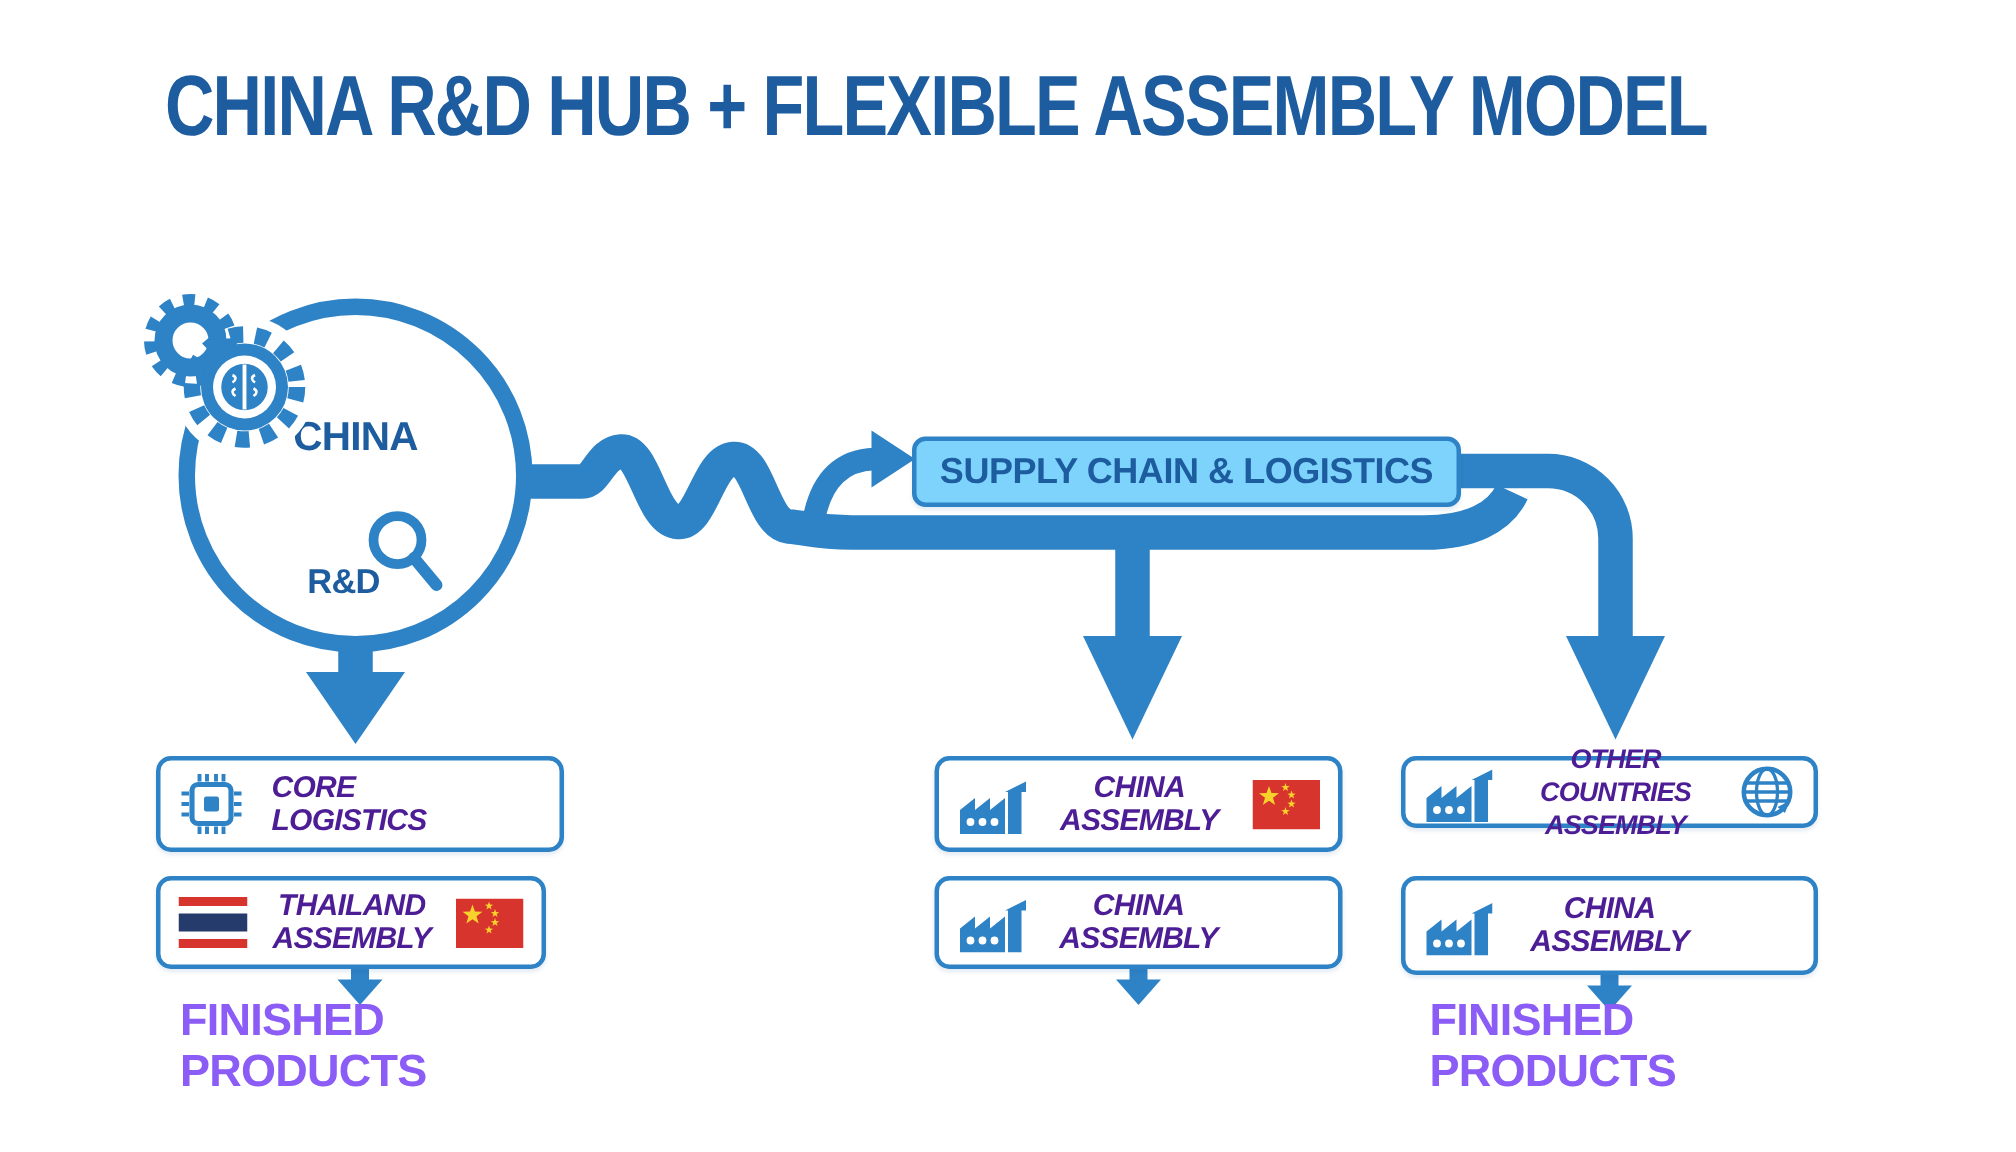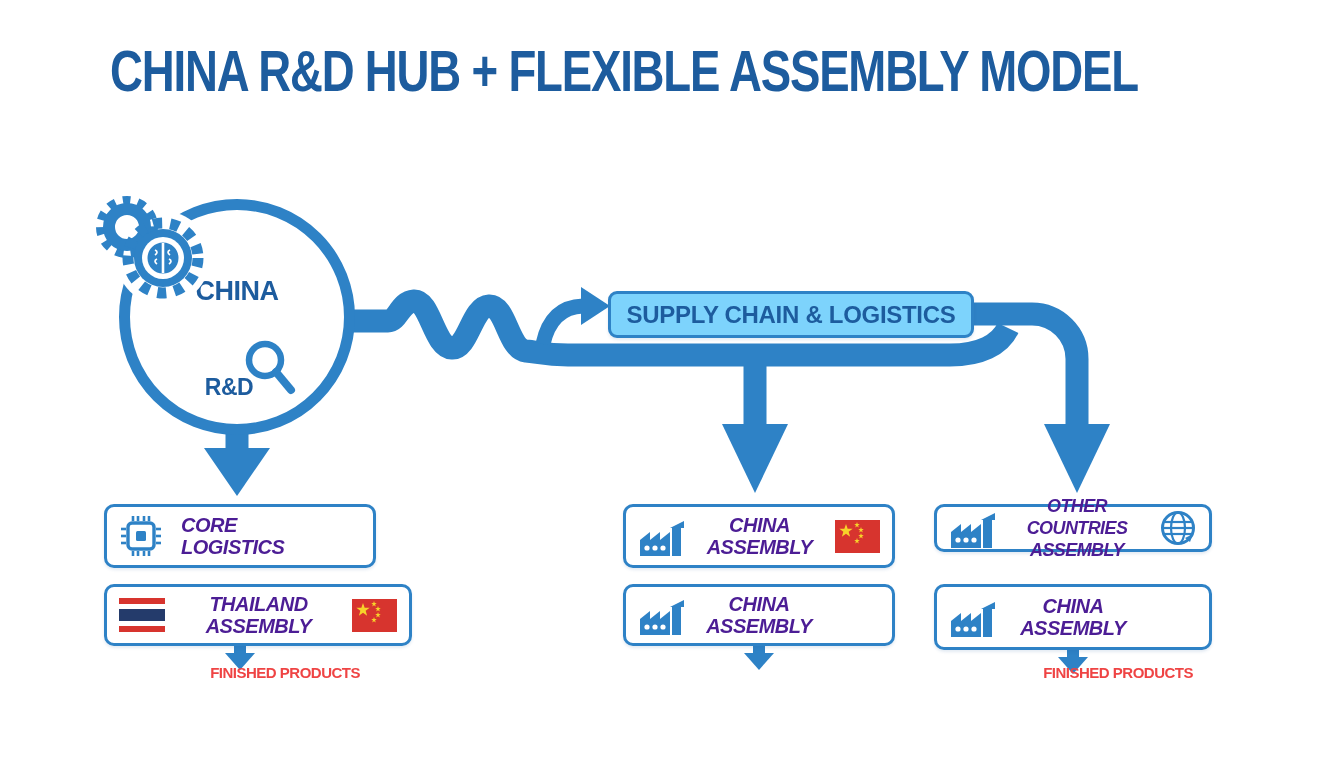--- a/index.html
+++ b/index.html
@@ -44,21 +44,21 @@
   .dbox .icon{flex:0 0 auto;display:flex;align-items:center;justify-content:center;}
   .dbox .lbl{
     flex:1 1 auto;text-align:center;font-size:20px;font-weight:bold;color:#4c1d95;
     line-height:22px;letter-spacing:-0.5px;font-style:italic;
   }
   .dbox .lbl.left{text-align:left;padding-left:18px;}
   .dbox .lbl.small{font-size:18px;letter-spacing:-0.6px;}
   .spacer{flex:0 0 46px;}
 
   .footer-label{
-    position:absolute;text-align:right;font-size:15px;font-weight:bold;color:#ef4444;letter-spacing:-0.5px;
+    position:absolute;text-align:left;font-size:30px;font-weight:bold;color:#8b5cf6;letter-spacing:-0.5px;
   }
 </style>
 </head>
 <body>
 
 <div class="stage">
 
   <svg class="connectors" width="1344" height="768" viewBox="0 0 1344 768">
     <g stroke="#2e82c6" fill="none">
 
@@ -155,21 +155,21 @@
             <line x1="30" y1="37" x2="30" y2="42"></line>
         </g>
       </svg>
     </span>
     <span class="lbl left">
       <div>CORE</div>
       <div>LOGISTICS</div>
     </span>
   </div>
 
-  <div class="dbox" style="left:104px;top:584px;width:308px;height:62px;">
+  <div class="dbox" style="left:104px;top:584px;width:260px;height:62px;">
     <span class="icon">
       <svg width="46" height="34" viewBox="0 0 46 34">
         <rect width="46" height="34" fill="#ffffff"></rect>
         <rect y="0" width="46" height="6" fill="#d7342e"></rect>
         <rect y="11" width="46" height="12" fill="#243b6b"></rect>
         <rect y="28" width="46" height="6" fill="#d7342e"></rect>
       </svg>
     </span>
     <span class="lbl">
       <div>THAILAND</div>

